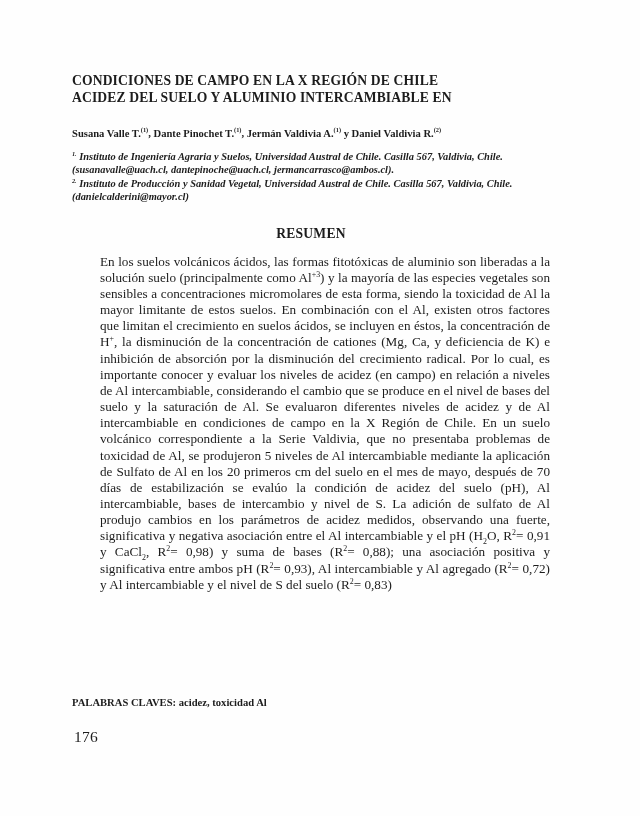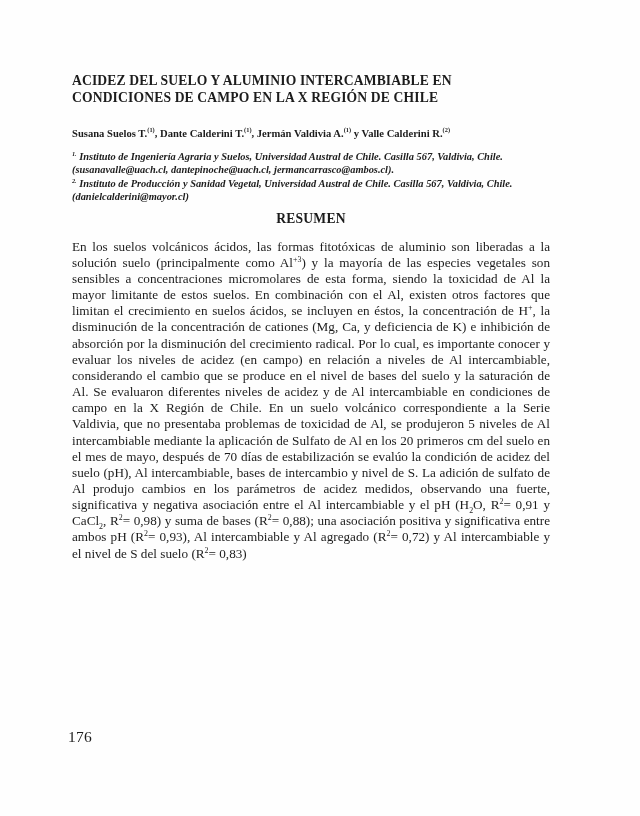--- a/index.html
+++ b/index.html
@@ -33,74 +33,76 @@
   }
   .affiliations {
     margin-top: 10px;
     font-size: 10.4px;
     font-weight: bold;
     font-style: italic;
     line-height: 13.4px;
   }
   .affiliation { text-align: left; }
   .section-heading {
-    margin-top: 7px;
+    margin-top: 22px;
     text-align: center;
     font-size: 13.6px;
     font-weight: bold;
     letter-spacing: 0.2px;
   }
   .abstract {
     margin-top: 12px;
     font-size: 13.2px;
     line-height: 16.15px;
     text-align: justify;
+    margin-left: 28px;
   }
   sup {
     font-size: 0.60em;
     vertical-align: super;
     line-height: 0;
   }
   sub {
     font-size: 0.60em;
     vertical-align: sub;
     line-height: 0;
   }
   .keywords {
     position: absolute;
     left: 72px;
     top: 697px;
     font-size: 10.6px;
     font-weight: bold;
   }
   .page-number {
     position: absolute;
-    left: 68px;
+    left: 74px;
     top: 728px;
     font-size: 15.5px;
     letter-spacing: 0.3px;
   }
 </style>
 </head>
 <body>
 
 <div class="page">
 
   <div class="title">
+    <div>CONDICIONES DE CAMPO EN LA X REGIÓN DE CHILE</div>
     <div>ACIDEZ DEL SUELO Y ALUMINIO INTERCAMBIABLE EN</div>
-    <div>CONDICIONES DE CAMPO EN LA X REGIÓN DE CHILE</div>
   </div>
 
-  <div class="authors"><span>Susana Suelos T.</span><sup>(1)</sup><span>, Dante Calderini T.</span><sup>(1)</sup><span>, Jermán Valdivia A.</span><sup>(1)</sup><span> y Valle Calderini R.</span><sup>(2)</sup></div>
+  <div class="authors"><span>Susana Valle T.</span><sup>(1)</sup><span>, Dante Pinochet T.</span><sup>(1)</sup><span>, Jermán Valdivia A.</span><sup>(1)</sup><span> y Daniel Valdivia R.</span><sup>(2)</sup></div>
 
   <div class="affiliations">
     <div class="affiliation"><sup>1.</sup><span> Instituto de Ingeniería Agraria y Suelos, Universidad Austral de Chile. Casilla 567, Valdivia, Chile. (susanavalle@uach.cl, dantepinoche@uach.cl, jermancarrasco@ambos.cl).</span></div>
     <div class="affiliation"><sup>2.</sup><span> Instituto de Producción y Sanidad Vegetal, Universidad Austral de Chile. Casilla 567, Valdivia, Chile.  (danielcalderini@mayor.cl)</span></div>
   </div>
 
   <div class="section-heading">RESUMEN</div>
 
   <p class="abstract"><span>En los suelos volcánicos ácidos, las formas fitotóxicas de aluminio son liberadas a la solución suelo (principalmente como Al</span><sup>+3</sup><span>) y la mayoría de las especies vegetales son sensibles a concentraciones micromolares de esta forma, siendo la toxicidad de Al la mayor limitante de estos suelos. En combinación con el Al, existen otros factores que limitan el crecimiento en suelos ácidos, se incluyen en éstos, la concentración de H</span><sup>+</sup><span>, la disminución de la concentración de cationes (Mg, Ca, y deficiencia de K) e inhibición de absorción por la disminución del crecimiento radical. Por lo cual, es importante conocer y evaluar los niveles de acidez (en campo) en relación a niveles de Al intercambiable, considerando el cambio que se produce en el nivel de bases del suelo y la saturación de Al. Se evaluaron diferentes niveles de acidez y de Al intercambiable en condiciones de campo en la X Región de Chile. En un suelo volcánico correspondiente a la Serie Valdivia, que no presentaba problemas de toxicidad de Al, se produjeron 5 niveles de Al intercambiable mediante la aplicación de Sulfato de Al en los 20 primeros cm del suelo en el mes de mayo, después de 70 días de estabilización se evalúo la condición de acidez del suelo (pH),  Al intercambiable, bases de intercambio y nivel de S. La adición de sulfato de Al produjo cambios en los parámetros de acidez medidos, observando una fuerte, significativa y negativa asociación entre el Al intercambiable y el pH (H</span><sub>2</sub><span>O, R</span><sup>2</sup><span>= 0,91 y CaCl</span><sub>2</sub><span>, R</span><sup>2</sup><span>= 0,98) y suma de bases (R</span><sup>2</sup><span>= 0,88); una asociación positiva y significativa entre ambos pH (R</span><sup>2</sup><span>= 0,93), Al intercambiable y Al agregado (R</span><sup>2</sup><span>= 0,72) y Al intercambiable y el nivel de S del suelo (R</span><sup>2</sup><span>= 0,83)</span></p>
 
+  <div class="keywords">PALABRAS CLAVES: acidez, toxicidad Al</div>
 
   <div class="page-number">176</div>
 
 </div>
 
 </body></html>

